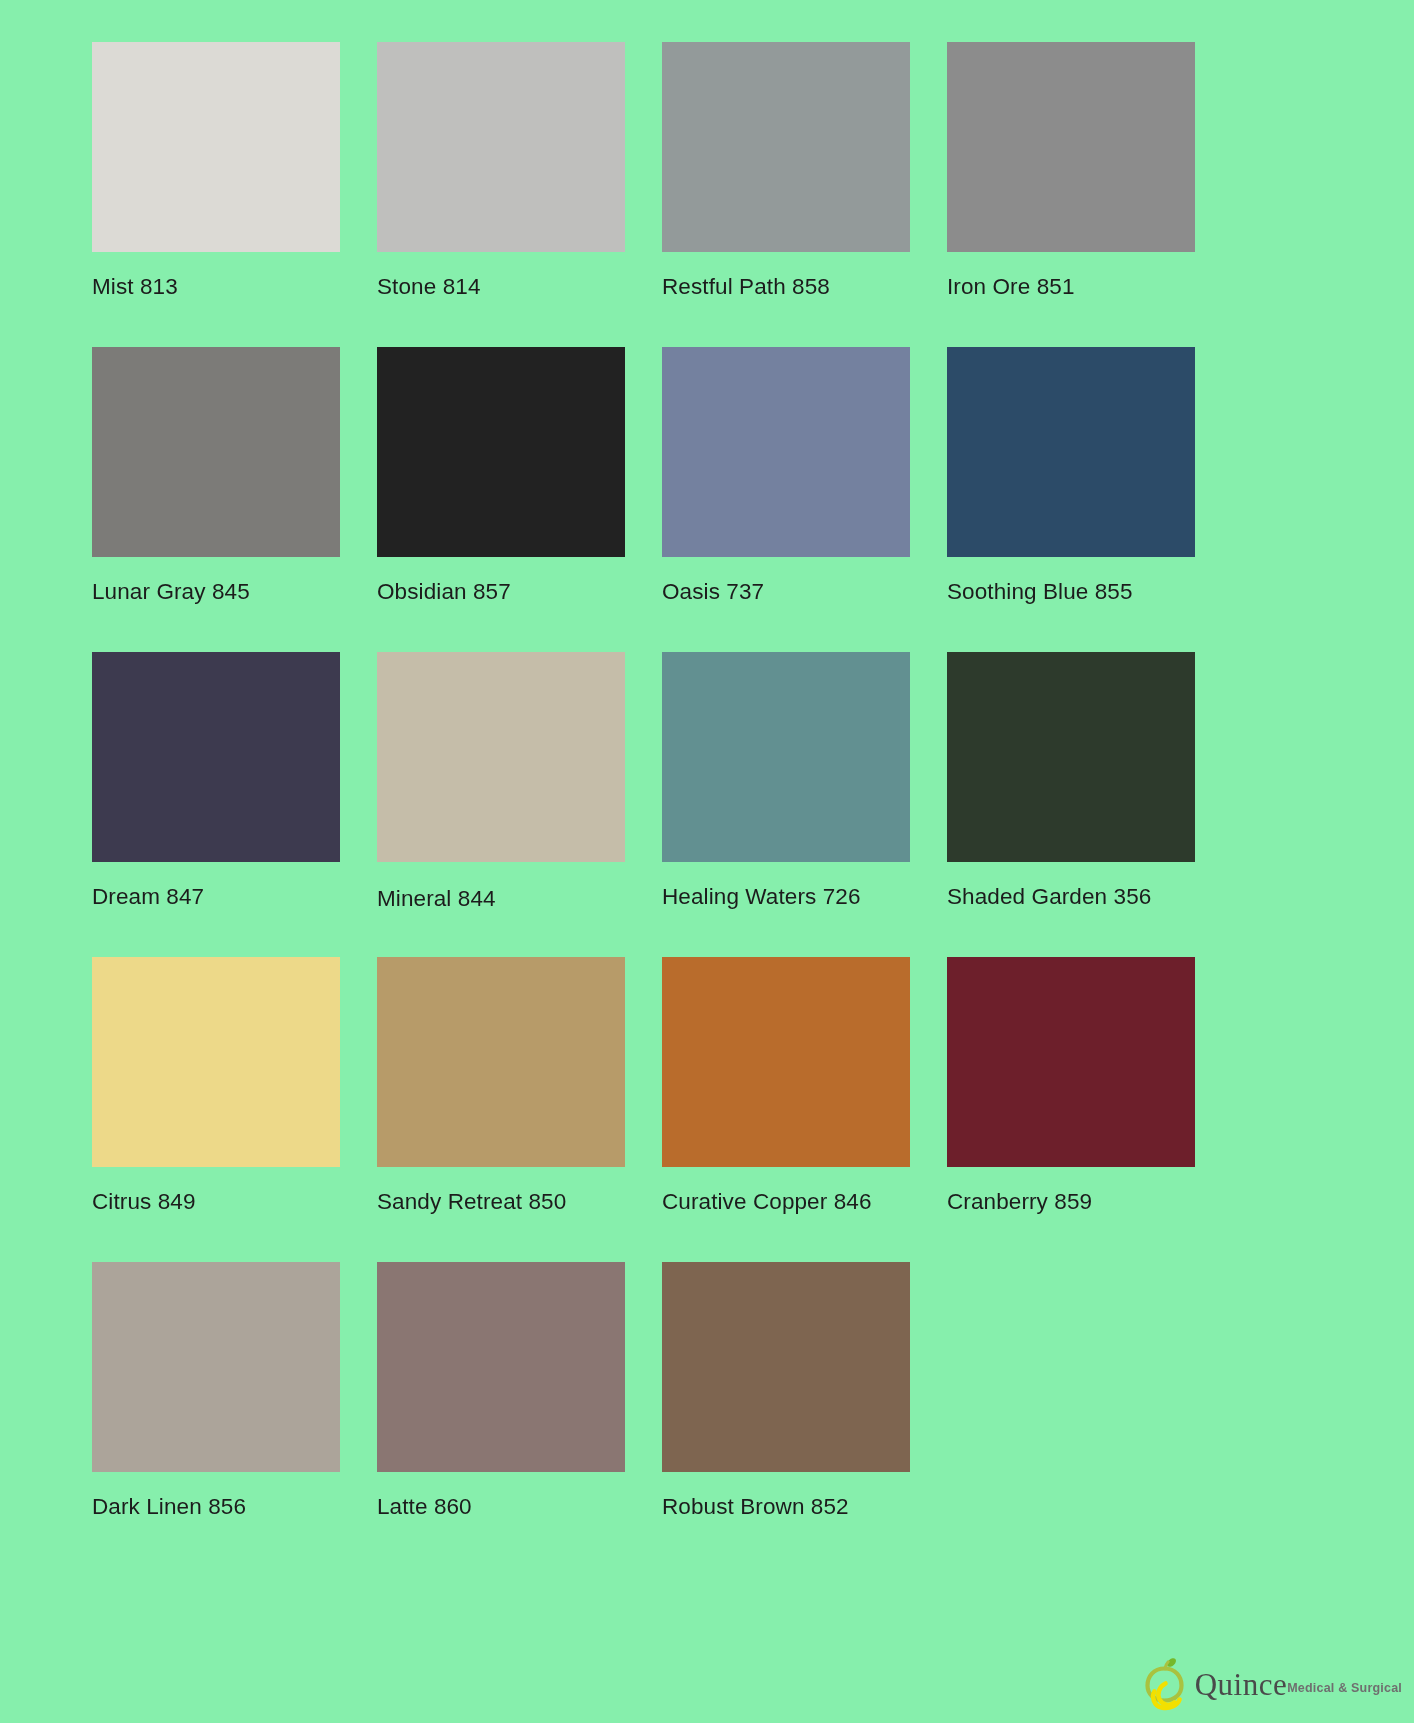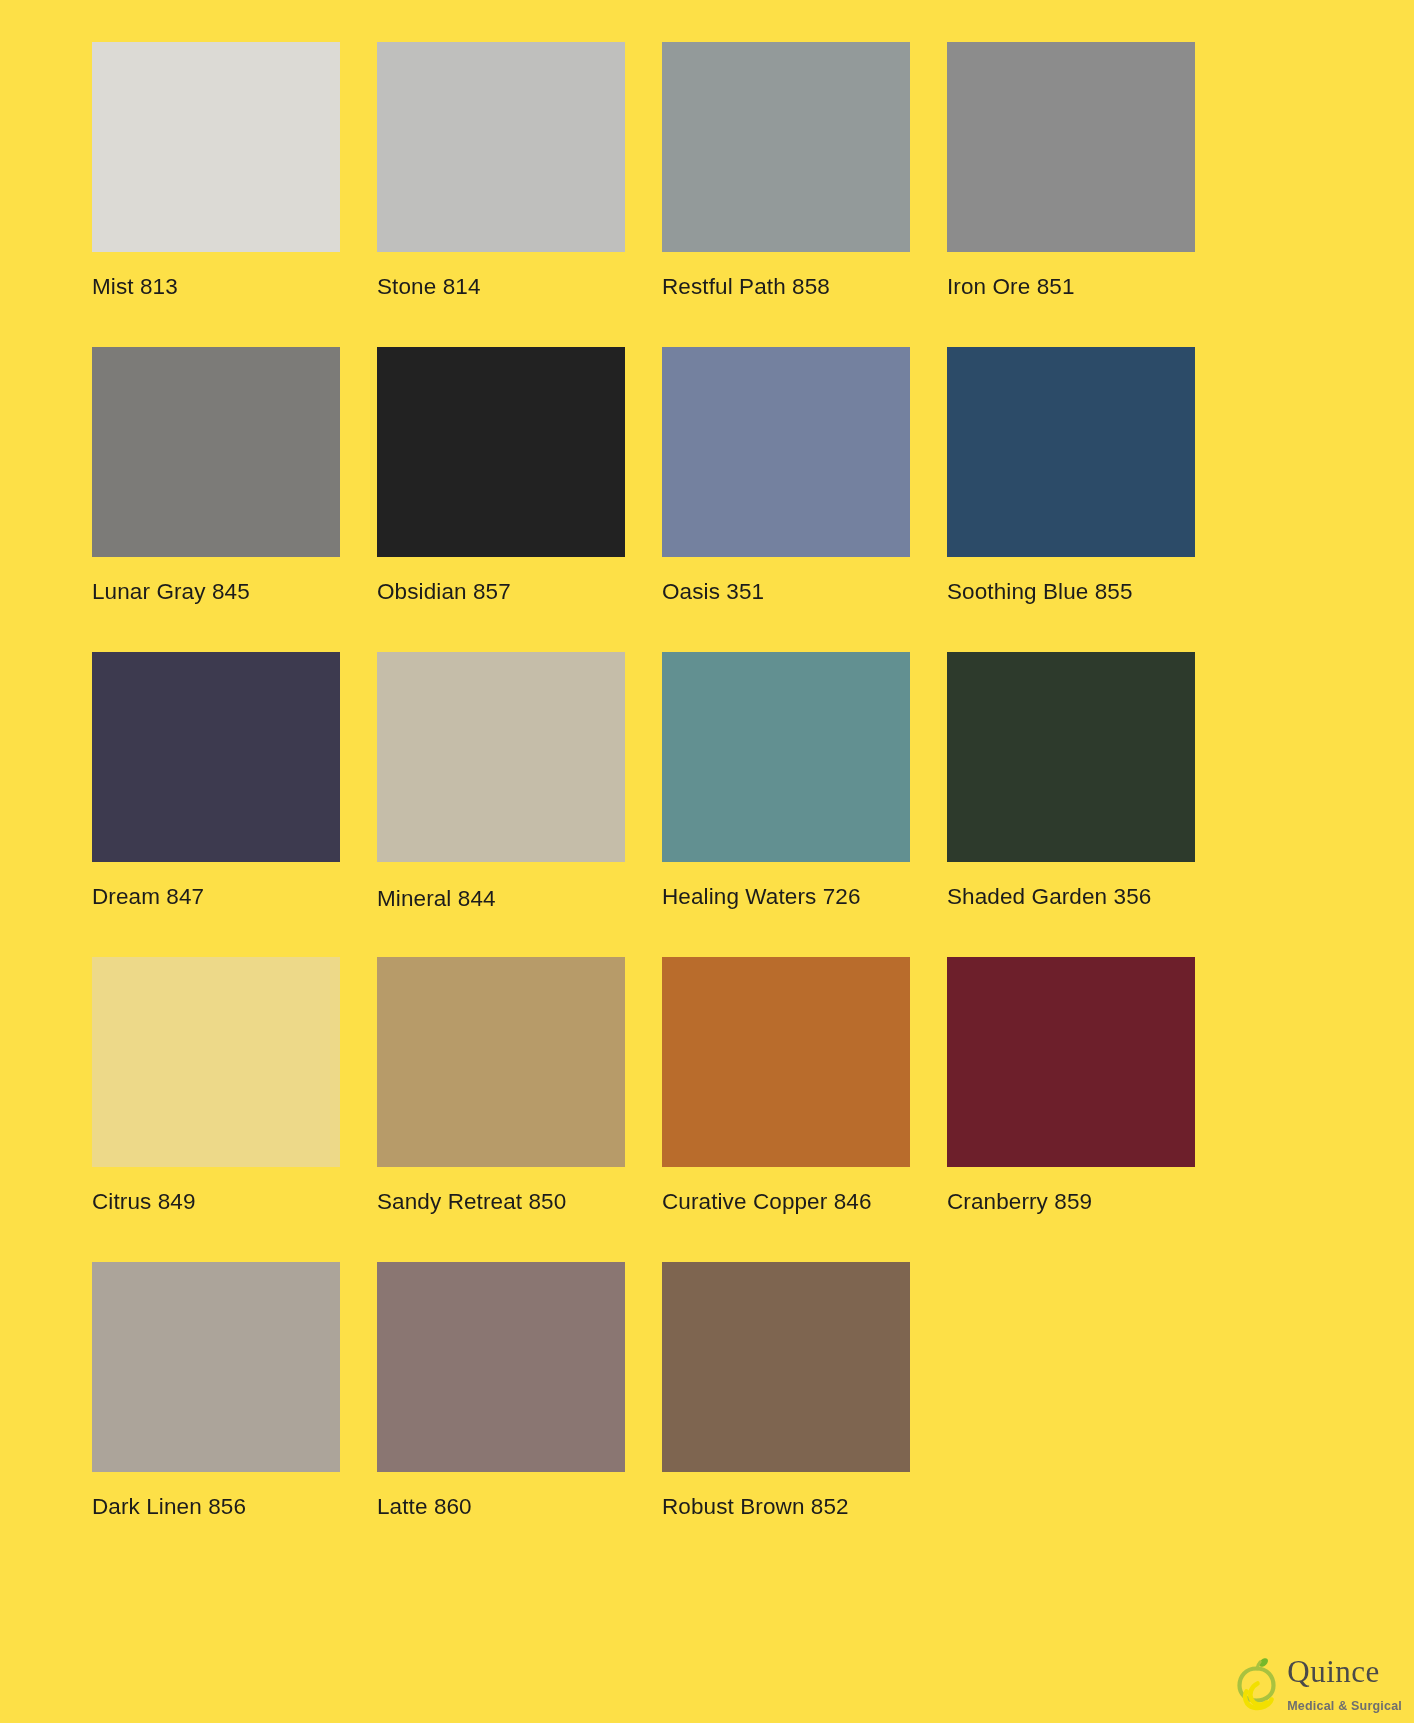--- a/index.html
+++ b/index.html
@@ -15,21 +15,21 @@
     position: relative;
     overflow: hidden;
   }
 
   #palette-sheet {
     position: absolute;
     left: 0;
     top: 0;
     width: 1414px;
     height: 1723px;
-    background: #fde047;
+    background: #86efac;
   }
 
   .swatch-grid {
     position: absolute;
     left: 92px;
     top: 42px;
     width: 1110px;
     display: grid;
     grid-template-columns: repeat(4, 248px);
     column-gap: 37px;
@@ -72,21 +72,21 @@
     align-items: center;
     gap: 7px;
   }
   #brand-logo .logo-mark {
     width: 47px;
     height: 58px;
     display: block;
   }
   #brand-logo .logo-words {
     display: flex;
-    flex-direction: column;
+    flex-direction: row;
     justify-content: flex-end;
     line-height: 1;
   }
   #brand-logo .logo-name {
     font-family: "Liberation Serif", serif;
     font-size: 31px;
     color: #4a4a4a;
     letter-spacing: 0.5px;
   }
   #brand-logo .logo-tagline {
@@ -125,21 +125,21 @@
     <div class="swatch-cell">
       <span class="swatch-chip" style="background:#7c7b78"></span>
       <span class="swatch-label">Lunar Gray 845</span>
     </div>
     <div class="swatch-cell">
       <span class="swatch-chip" style="background:#222222"></span>
       <span class="swatch-label">Obsidian 857</span>
     </div>
     <div class="swatch-cell">
       <span class="swatch-chip" style="background:#74819f"></span>
-      <span class="swatch-label">Oasis 351</span>
+      <span class="swatch-label">Oasis 737</span>
     </div>
     <div class="swatch-cell">
       <span class="swatch-chip" style="background:#2c4b68"></span>
       <span class="swatch-label">Soothing Blue 855</span>
     </div>
 
     <div class="swatch-cell">
       <span class="swatch-chip" style="background:#3d3a4f"></span>
       <span class="swatch-label">Dream 847</span>
     </div>

